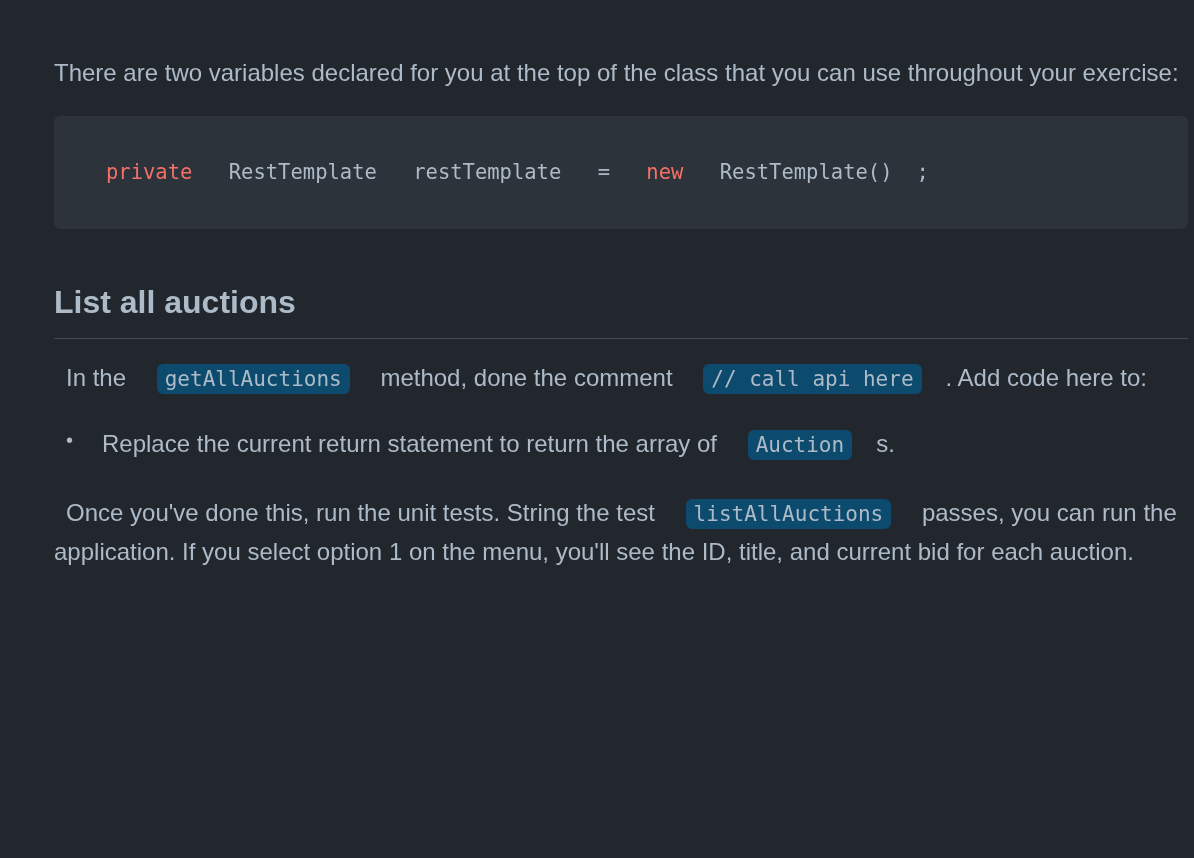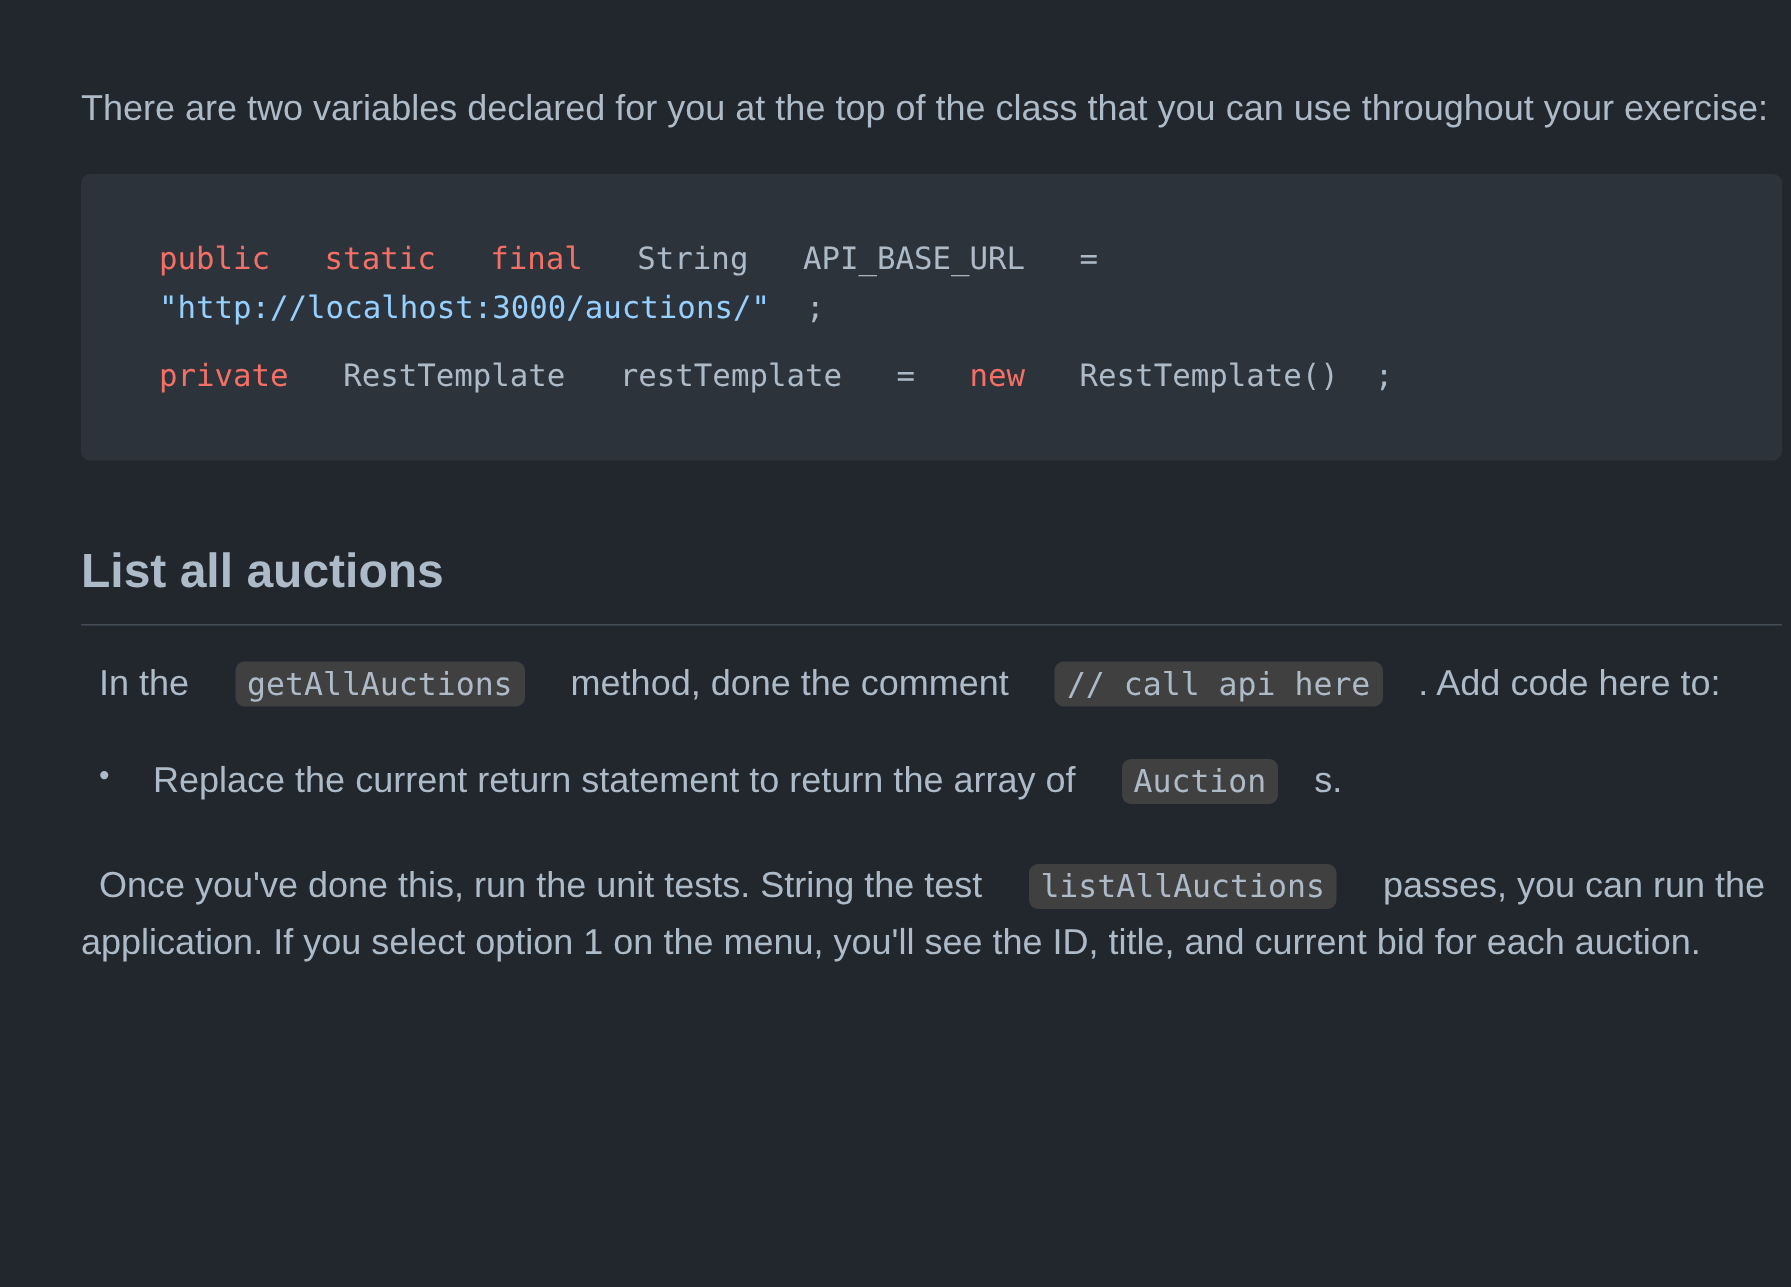--- a/index.html
+++ b/index.html
@@ -49,21 +49,21 @@
       font-size: 32px;
       font-weight: 600;
       margin-bottom: 20px;
       border-bottom: 1px solid #444c56;
       padding-bottom: 10px;
     }
     .paragraph {
       margin-bottom: 24px;
     }
     .inline-code {
-      background-color: #404040;
+      background-color: #0c4a6e;
       border-radius: 6px;
       padding: 3px 8px;
       font-family: ui-monospace, SFMono-Regular, "SF Mono", Menlo, Consolas, monospace;
       font-size: 21px;
       color: #adbac7;
     }
     ul {
       list-style: none;
       margin-left: 36px;
       margin-bottom: 28px;
@@ -81,29 +81,20 @@
       font-size: 20px;
     }
   </style>
 </head>
 <body>
 
 <p class="intro-text">There are two variables declared for you at the top of the class that you can use throughout your exercise:</p>
 
 <div class="code-block">
   <div>
-    <span class="keyword">public</span>
-    <span class="keyword">static</span>
-    <span class="keyword">final</span>
-    <span class="type">String</span>
-    <span class="identifier">API_BASE_URL</span>
-    <span class="operator">=</span>
-    <span class="string">"http://localhost:3000/auctions/"</span><span class="operator">;</span>
-  </div>
-  <div>
     <span class="keyword">private</span>
     <span class="type">RestTemplate</span>
     <span class="identifier">restTemplate</span>
     <span class="operator">=</span>
     <span class="keyword">new</span>
     <span class="type">RestTemplate()</span><span class="operator">;</span>
   </div>
 </div>
 
 <h2>List all auctions</h2>

